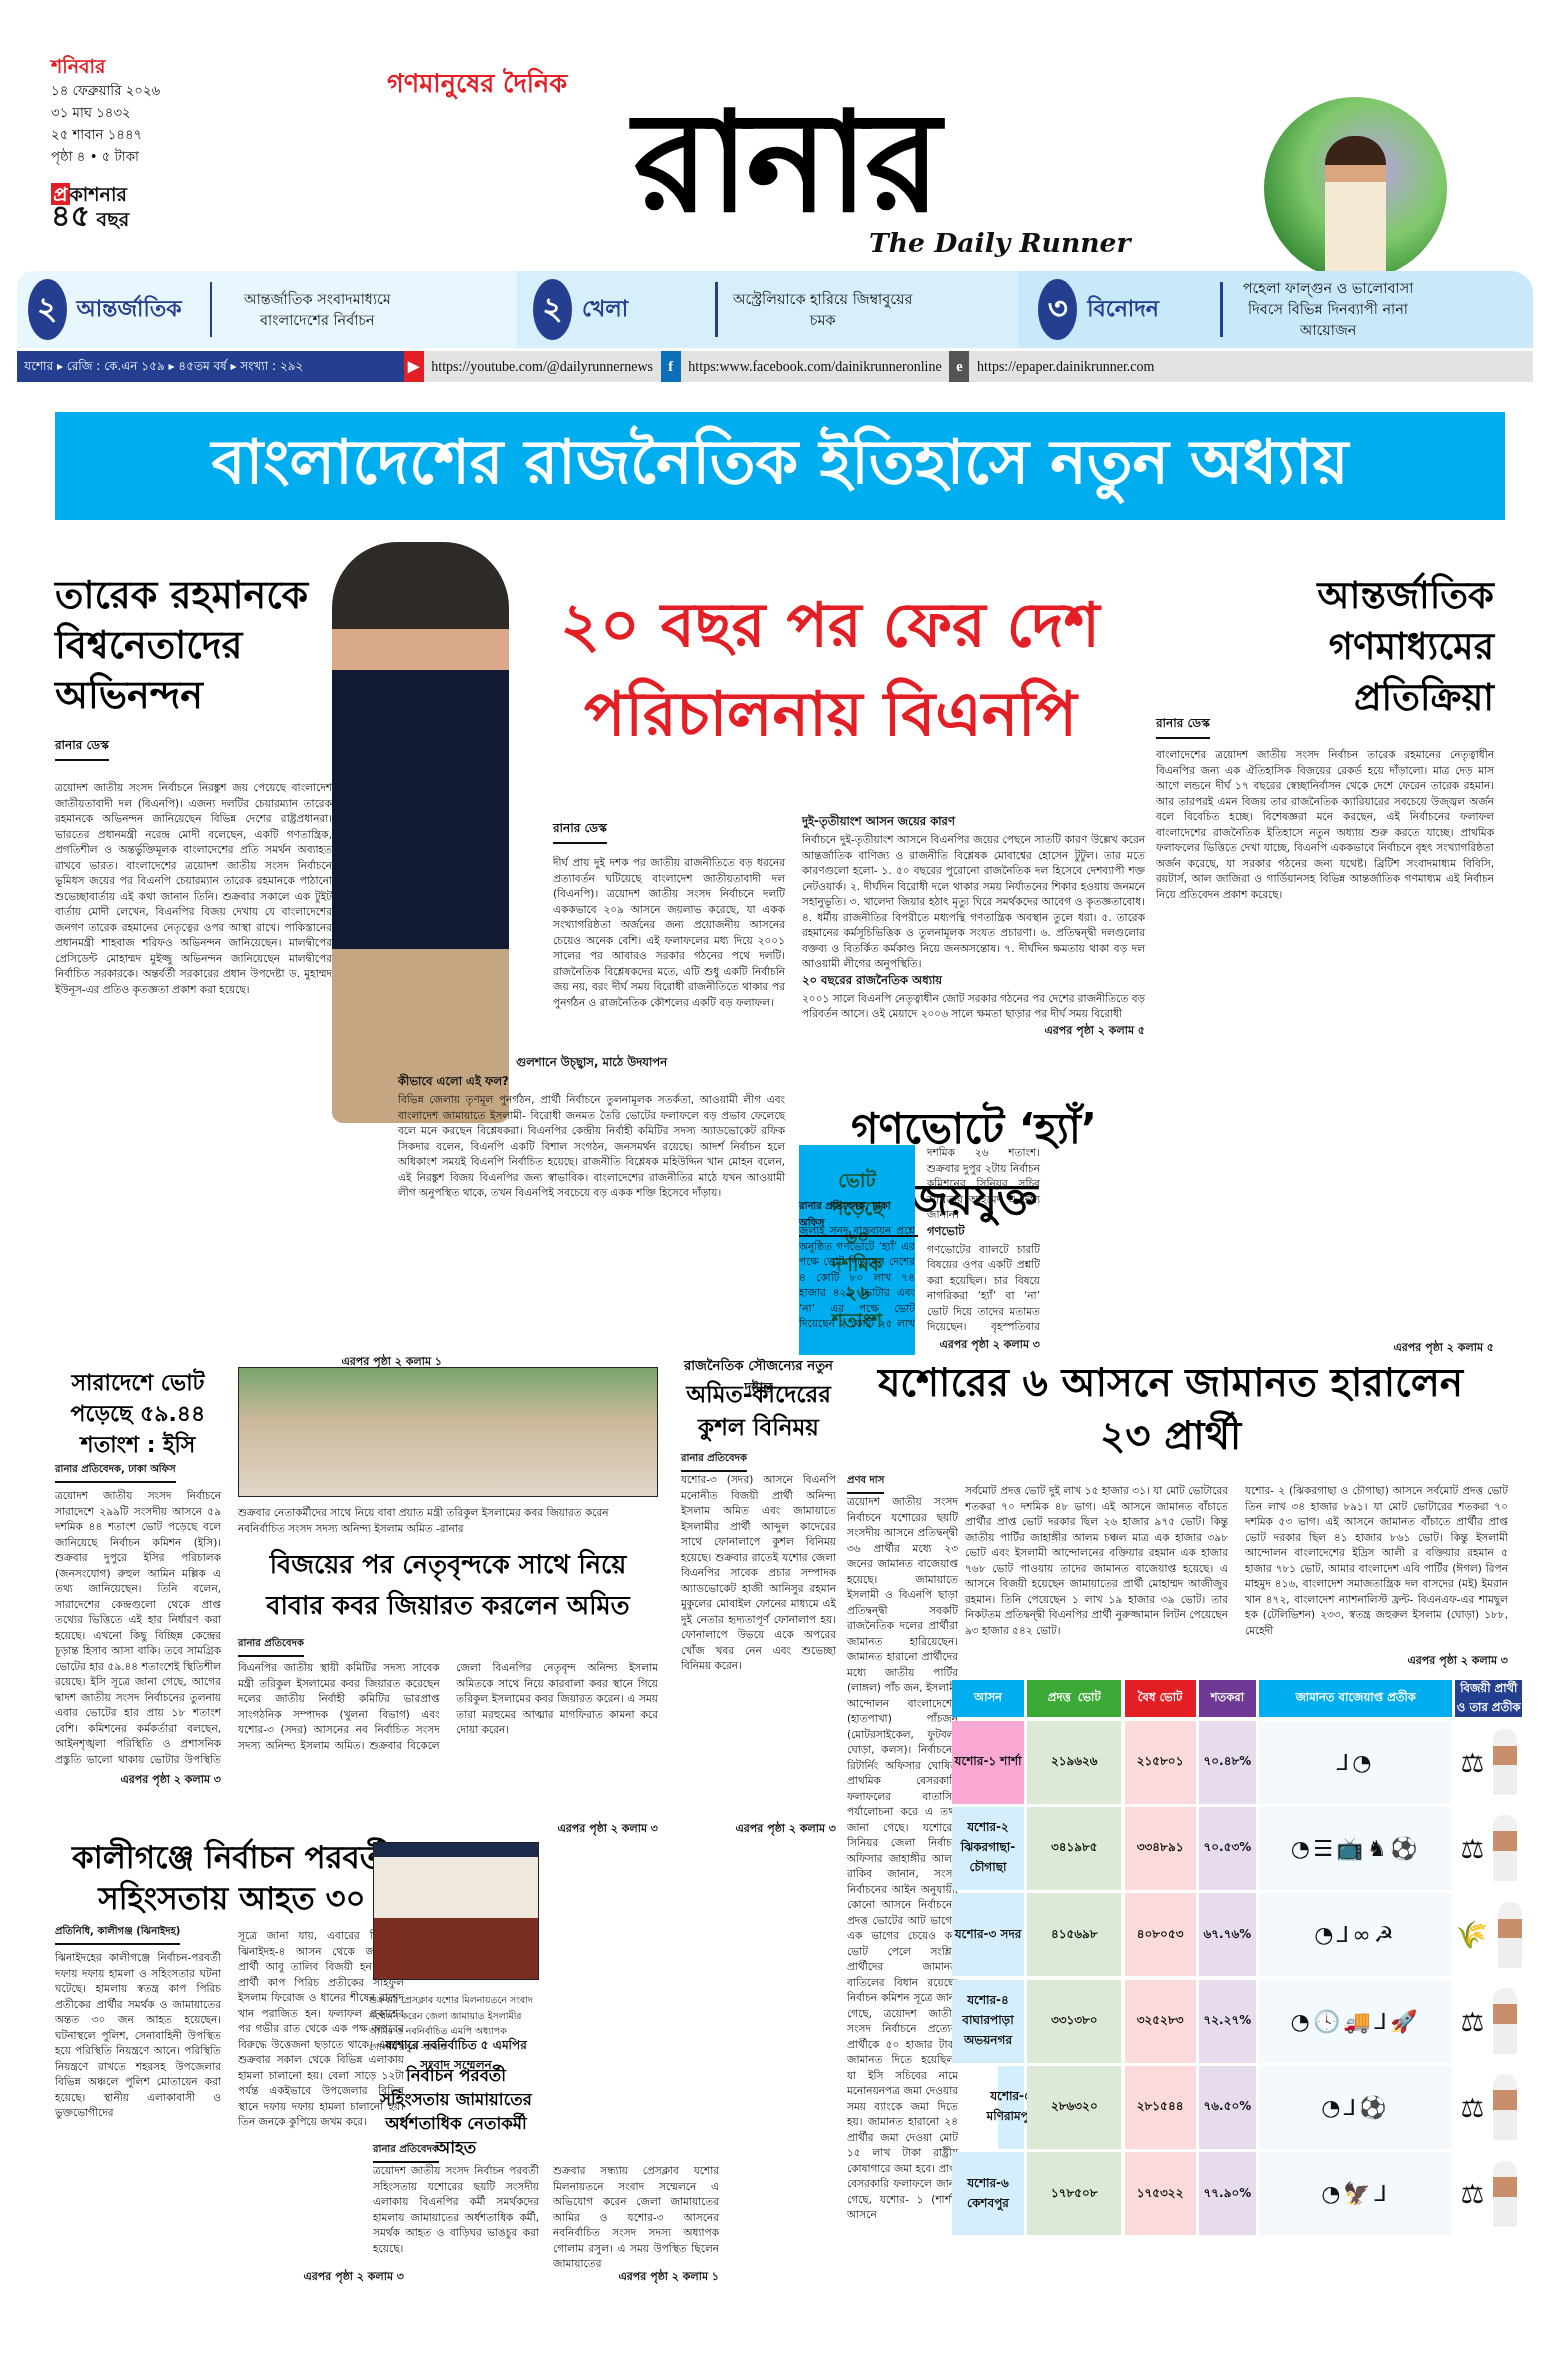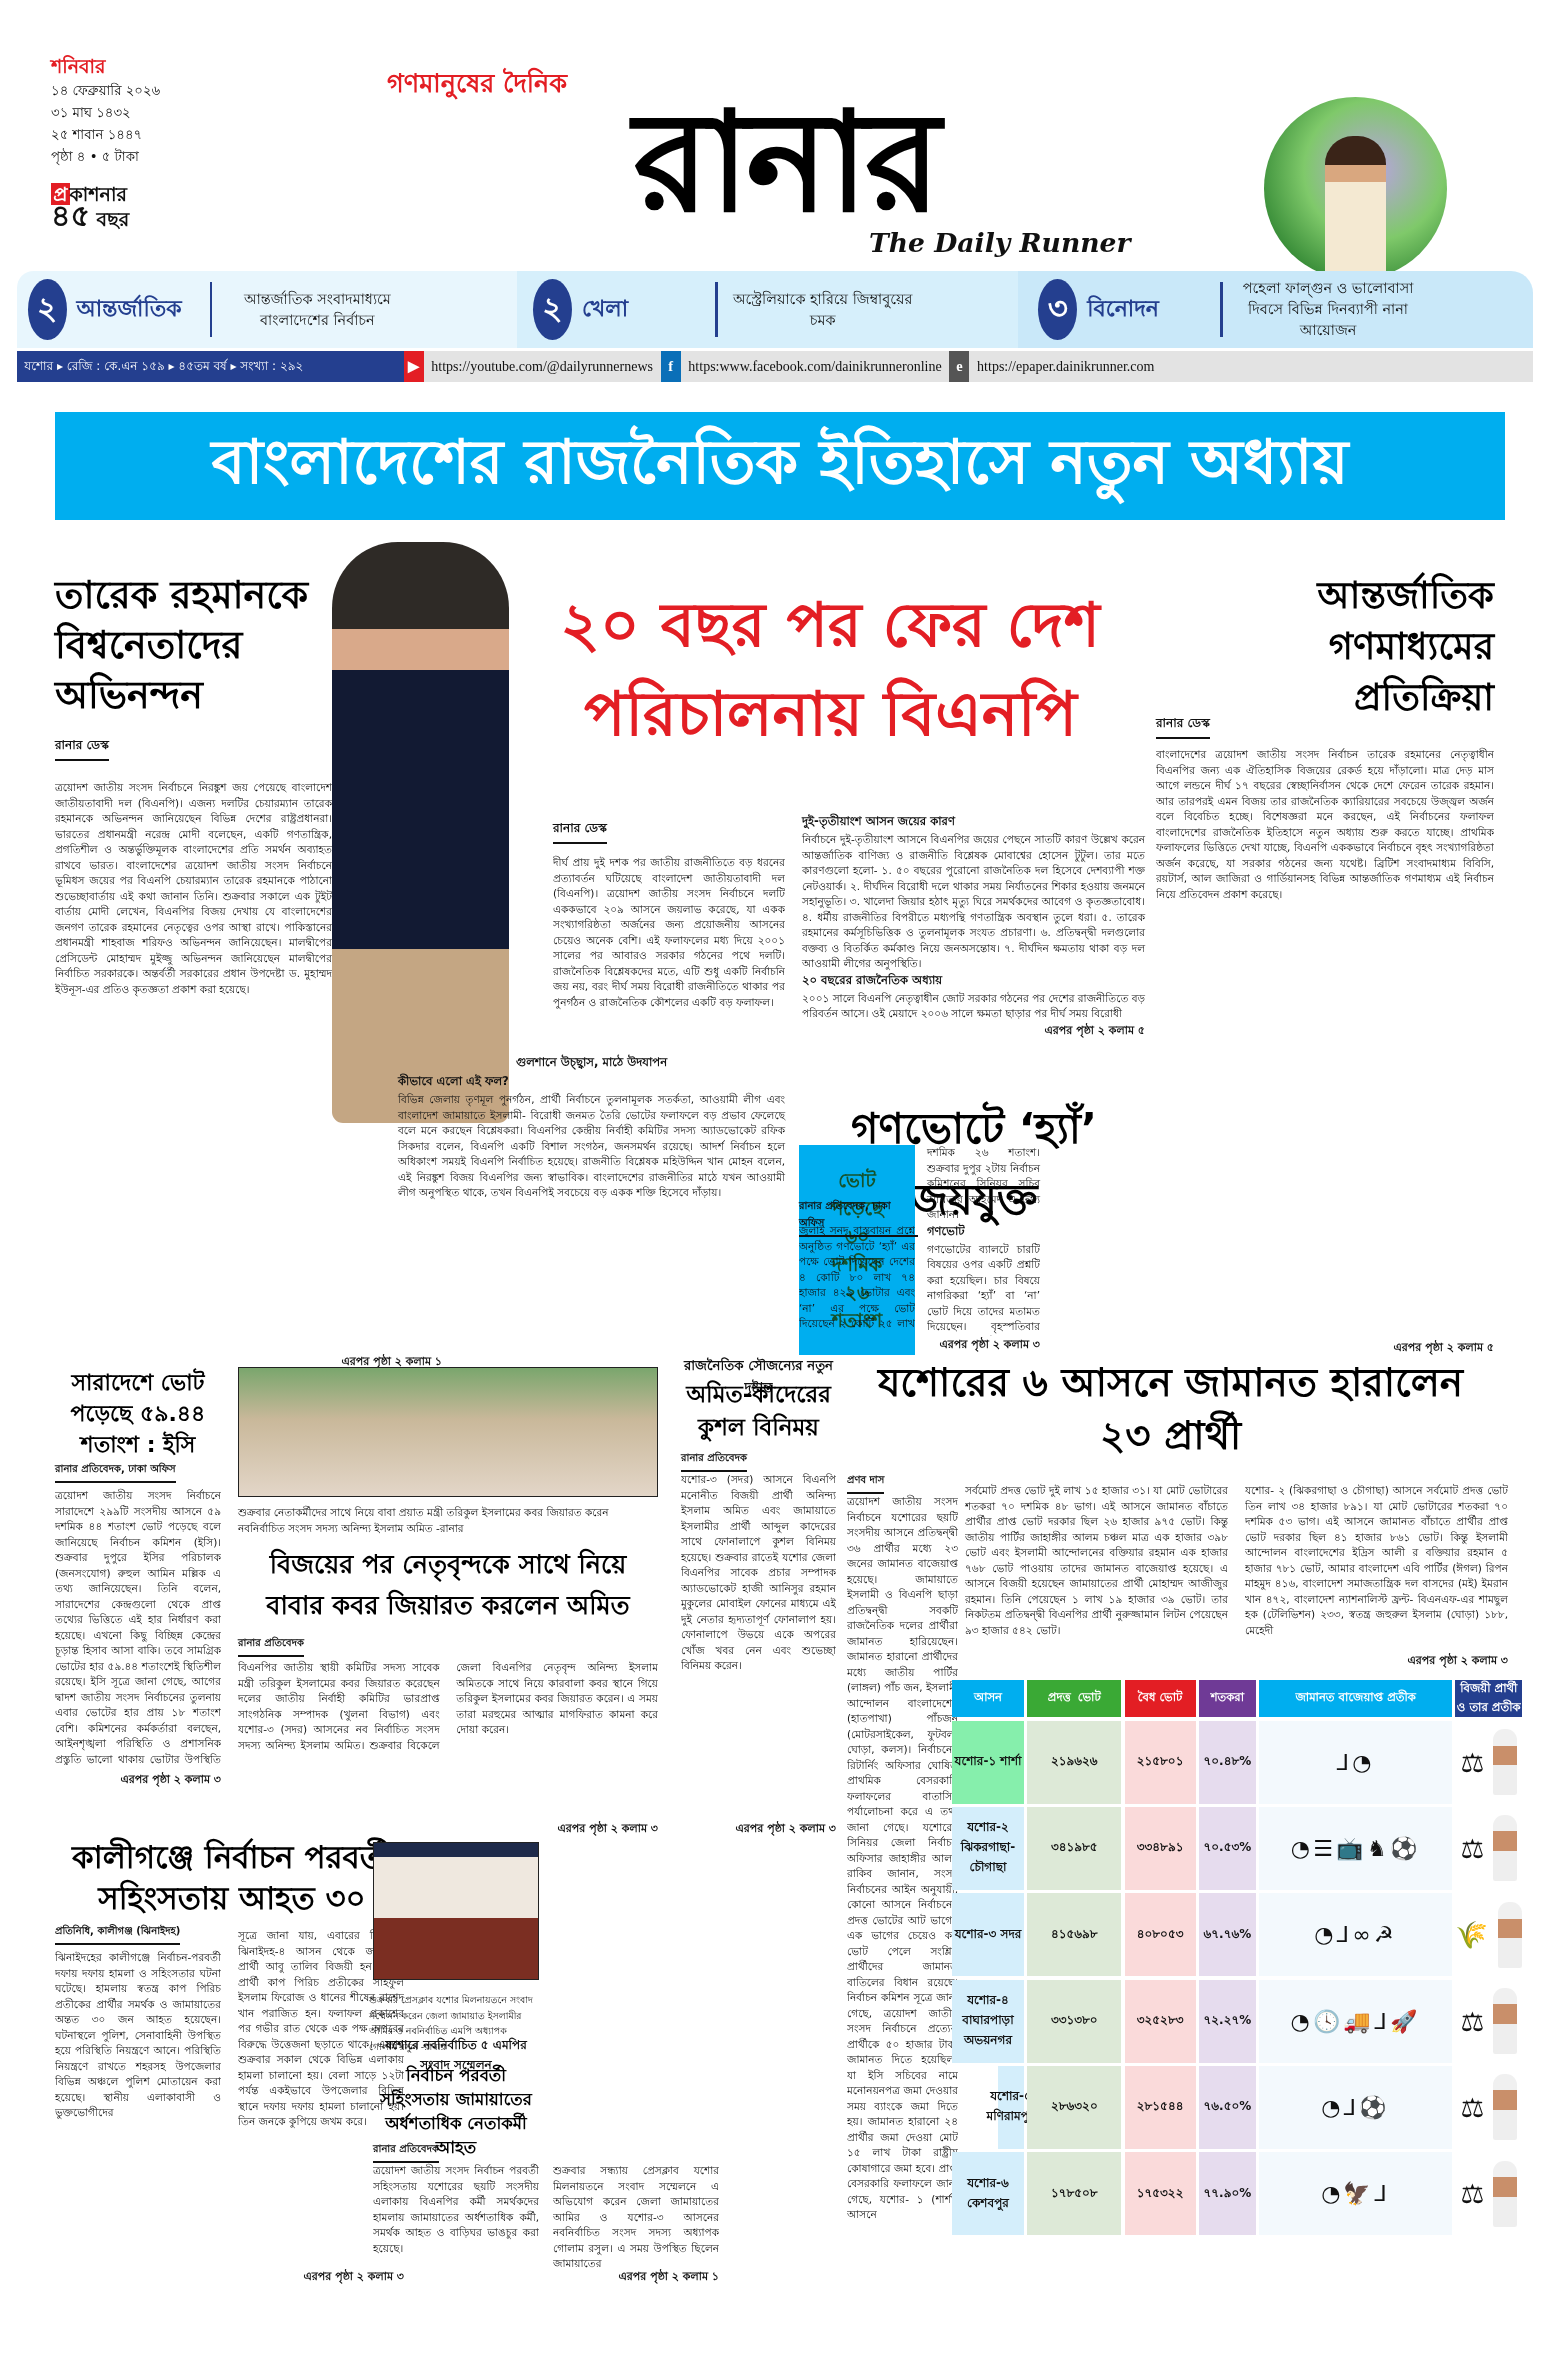--- a/index.html
+++ b/index.html
@@ -195,21 +195,21 @@
 <div class="abs cont" style="left:553px;top:2268px;width:166px;">এরপর পৃষ্ঠা ২ কলাম ১</div>
 
 <div class="abs tbl">
   <div class="tgrid" id="tgrid">
       <div class="th" style="background: rgb(0, 174, 239);">আসন</div>
       <div class="th" style="background: rgb(58, 169, 53); font-family: Liberation Mono, monospace;">প্রদত্ত ভোট</div>
       <div class="th" style="background: rgb(227, 30, 36);">বৈধ ভোট</div>
       <div class="th" style="background: rgb(111, 58, 150);">শতকরা</div>
       <div class="th" style="background: rgb(0, 174, 239);">জামানত বাজেয়াপ্ত প্রতীক</div>
       <div class="th" style="background: rgb(36, 63, 143);">বিজয়ী প্রার্থী ও তার প্রতীক</div>
-      <div class="td" style="background: #86efac;">যশোর-১ শার্শা</div>
+      <div class="td" style="background: #f9a8d4;">যশোর-১ শার্শা</div>
       <div class="td" style="background: rgb(221, 233, 215);">২১৯৬২৬</div>
       <div class="td" style="background: rgb(250, 218, 218);">২১৫৮০১</div>
       <div class="td" style="background: rgb(230, 220, 238);">৭০.৪৮%</div>
       <div class="td sym" style="background: rgb(243, 249, 253);">
         <span>⅃</span>
         <span>◔</span>
       </div>
       <div class="td winner">
         <span>⚖</span>
         <div class="mug"></div>

